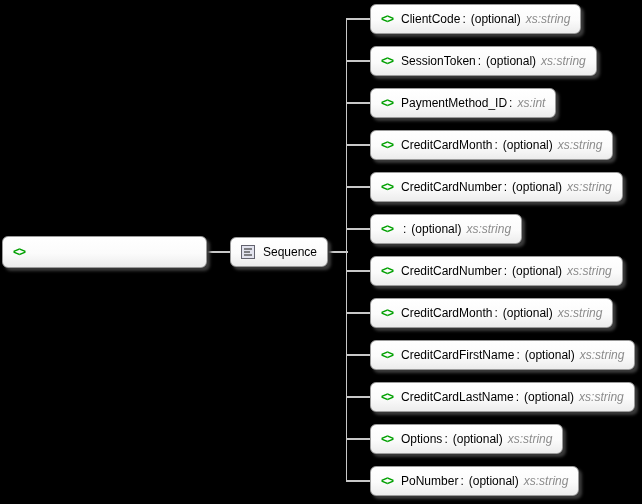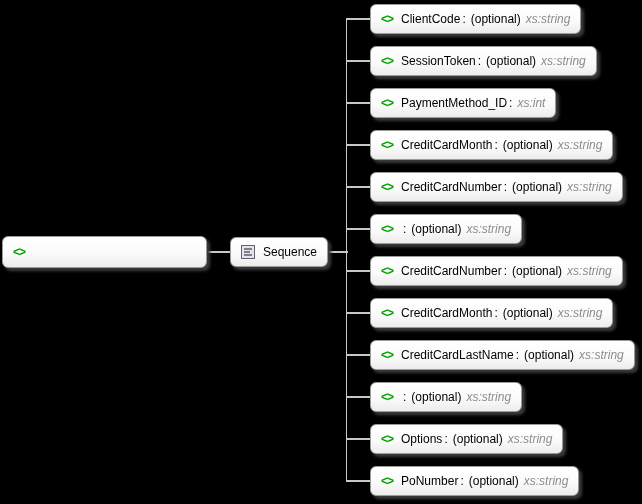--- a/index.html
+++ b/index.html
@@ -153,27 +153,28 @@
   </div>
     <div class="node child" style="top: 298px;">
     <span class="angle">&lt;&gt;</span>
     <span class="nm">CreditCardMonth</span>
     <span class="sep">:</span>
     <span class="opt">(optional)</span>
     <span class="typ">xs:string</span>
   </div>
     <div class="node child" style="top: 340px;">
     <span class="angle">&lt;&gt;</span>
-    <span class="nm">CreditCardLastName</span>
+    <span class="nm">CreditCardFirstName</span>
     <span class="sep">:</span>
     <span class="opt">(optional)</span>
     <span class="typ">xs:string</span>
   </div>
     <div class="node child" style="top: 382px;">
     <span class="angle">&lt;&gt;</span>
+    <span class="nm">CreditCardLastName</span>
     <span class="sep">:</span>
     <span class="opt">(optional)</span>
     <span class="typ">xs:string</span>
   </div>
     <div class="node child" style="top: 424px;">
     <span class="angle">&lt;&gt;</span>
     <span class="nm">Options</span>
     <span class="sep">:</span>
     <span class="opt">(optional)</span>
     <span class="typ">xs:string</span>

